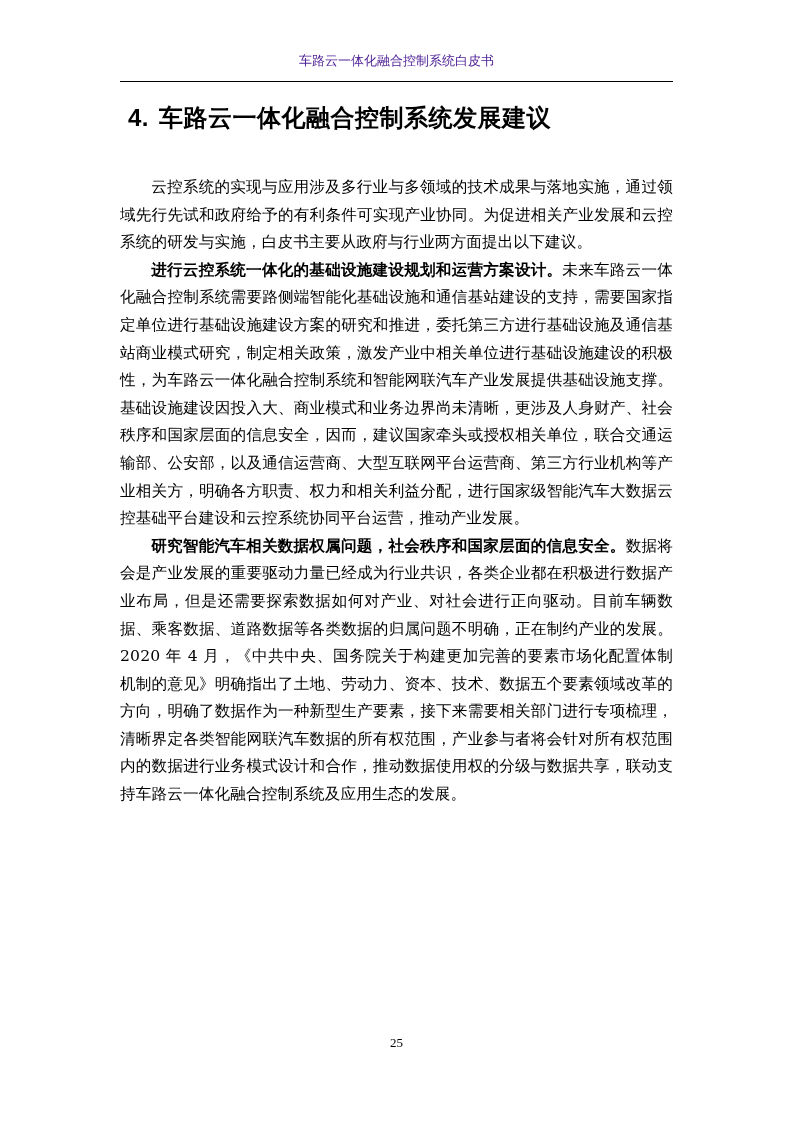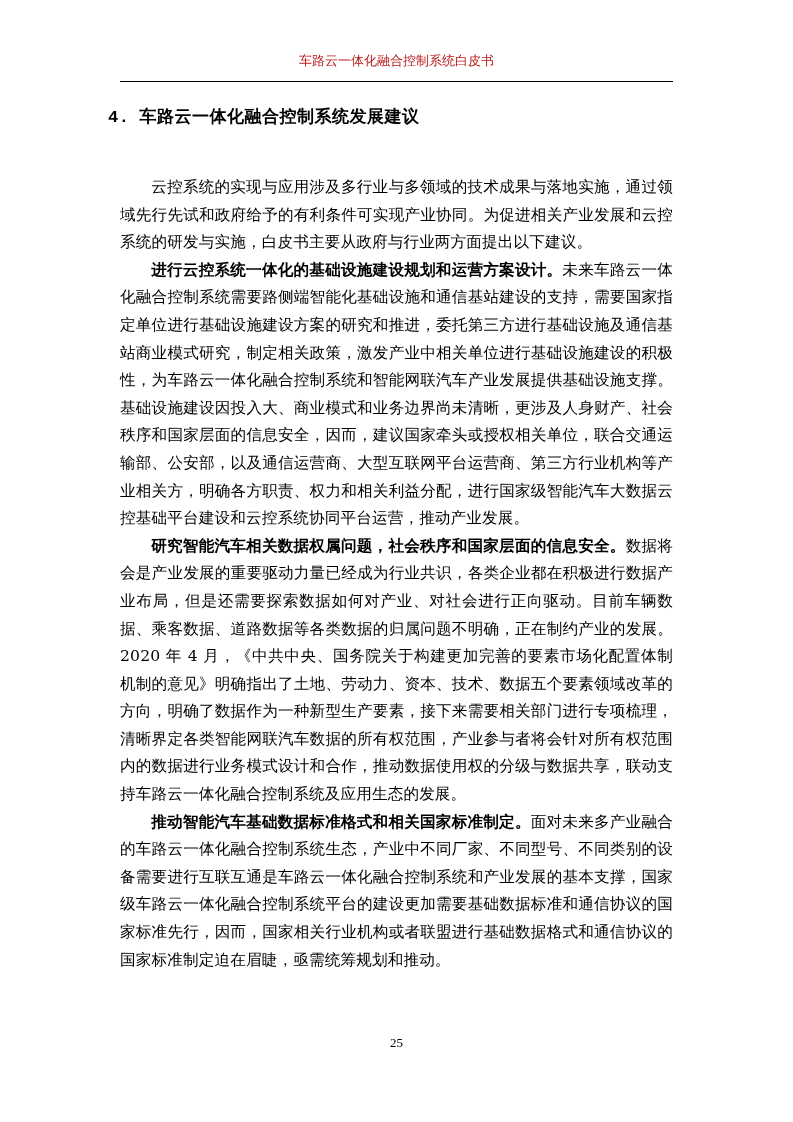--- a/index.html
+++ b/index.html
@@ -1,40 +1,39 @@
 <!DOCTYPE html>
 <html><head>
 <meta charset="utf-8">
 <style>
   html, body { margin: 0; padding: 0; background: #ffffff; }
   body { width: 793px; height: 1122px; position: relative; overflow: hidden;
          font-family: "DejaVu Serif", "Liberation Serif", serif; color: #000; }
   .page-header { position: absolute; top: 52px; left: 120px; width: 553px; text-align: center;
-                 font-size: 13px; line-height: 18px; color: #b91c1c; }
+                 font-size: 13px; line-height: 18px; color: #4c1d95; }
   .header-rule { position: absolute; top: 81px; left: 120px; width: 553px; height: 0;
                  border-top: 1.3px solid #000; }
-  .section-title { position: absolute; top: 104px; left: 108px; margin: 0;
-                   font-family: Liberation Mono, monospace;
-                   font-weight: bold; font-size: 17px; line-height: 28px; letter-spacing: 0.5px; }
+  .section-title { position: absolute; top: 104px; left: 128px; margin: 0;
+                   font-family: Liberation Sans, sans-serif;
+                   font-weight: bold; font-size: 24px; line-height: 28px; letter-spacing: 0.5px; }
   .section-title .num { margin-right: 10px; }
   .body-text { position: absolute; top: 174px; left: 120px; width: 553px; }
   .para { margin: 0; font-size: 15.6px; line-height: 27.6px; text-indent: 2em;
           text-align: justify; text-justify: inter-character; letter-spacing: 0.15px; }
   .para .lead { font-weight: bold; font-family: "DejaVu Sans", "Liberation Sans", sans-serif; margin-top: 12px; }
   .page-number { position: absolute; top: 1035px; left: 120px; width: 553px; text-align: center;
                  font-family: "Liberation Serif", serif; font-size: 13px; }
 </style>
 </head>
 <body>
 
 <div class="page-header">车路云一体化融合控制系统白皮书</div>
 <div class="header-rule"></div>
 
 <h1 class="section-title"><span class="num">4.</span><span>车路云一体化融合控制系统发展建议</span></h1>
 
 <div class="body-text">
   <p class="para"><span>云控系统的实现与应用涉及多行业与多领域的技术成果与落地实施，通过领域先行先试和政府给予的有利条件可实现产业协同。为促进相关产业发展和云控系统的研发与实施，白皮书主要从政府与行业两方面提出以下建议。</span></p>
   <p class="para"><span class="lead">进行云控系统一体化的基础设施建设规划和运营方案设计。</span><span>未来车路云一体化融合控制系统需要路侧端智能化基础设施和通信基站建设的支持，需要国家指定单位进行基础设施建设方案的研究和推进，委托第三方进行基础设施及通信基站商业模式研究，制定相关政策，激发产业中相关单位进行基础设施建设的积极性，为车路云一体化融合控制系统和智能网联汽车产业发展提供基础设施支撑。基础设施建设因投入大、商业模式和业务边界尚未清晰，更涉及人身财产、社会秩序和国家层面的信息安全，因而，建议国家牵头或授权相关单位，联合交通运输部、公安部，以及通信运营商、大型互联网平台运营商、第三方行业机构等产业相关方，明确各方职责、权力和相关利益分配，进行国家级智能汽车大数据云控基础平台建设和云控系统协同平台运营，推动产业发展。</span></p>
   <p class="para"><span class="lead">研究智能汽车相关数据权属问题，社会秩序和国家层面的信息安全。</span><span>数据将会是产业发展的重要驱动力量已经成为行业共识，各类企业都在积极进行数据产业布局，但是还需要探索数据如何对产业、对社会进行正向驱动。目前车辆数据、乘客数据、道路数据等各类数据的归属问题不明确，正在制约产业的发展。2020 年 4 月，《中共中央、国务院关于构建更加完善的要素市场化配置体制机制的意见》明确指出了土地、劳动力、资本、技术、数据五个要素领域改革的方向，明确了数据作为一种新型生产要素，接下来需要相关部门进行专项梳理，清晰界定各类智能网联汽车数据的所有权范围，产业参与者将会针对所有权范围内的数据进行业务模式设计和合作，推动数据使用权的分级与数据共享，联动支持车路云一体化融合控制系统及应用生态的发展。</span></p>
-  <p class="para"><span class="lead">推动智能汽车基础数据标准格式和相关国家标准制定。</span><span>面对未来多产业融合的车路云一体化融合控制系统生态，产业中不同厂家、不同型号、不同类别的设备需要进行互联互通是车路云一体化融合控制系统和产业发展的基本支撑，国家级车路云一体化融合控制系统平台的建设更加需要基础数据标准和通信协议的国家标准先行，因而，国家相关行业机构或者联盟进行基础数据格式和通信协议的国家标准制定迫在眉睫，亟需统筹规划和推动。</span></p>
 </div>
 
 <div class="page-number">25</div>
 
 </body></html>

